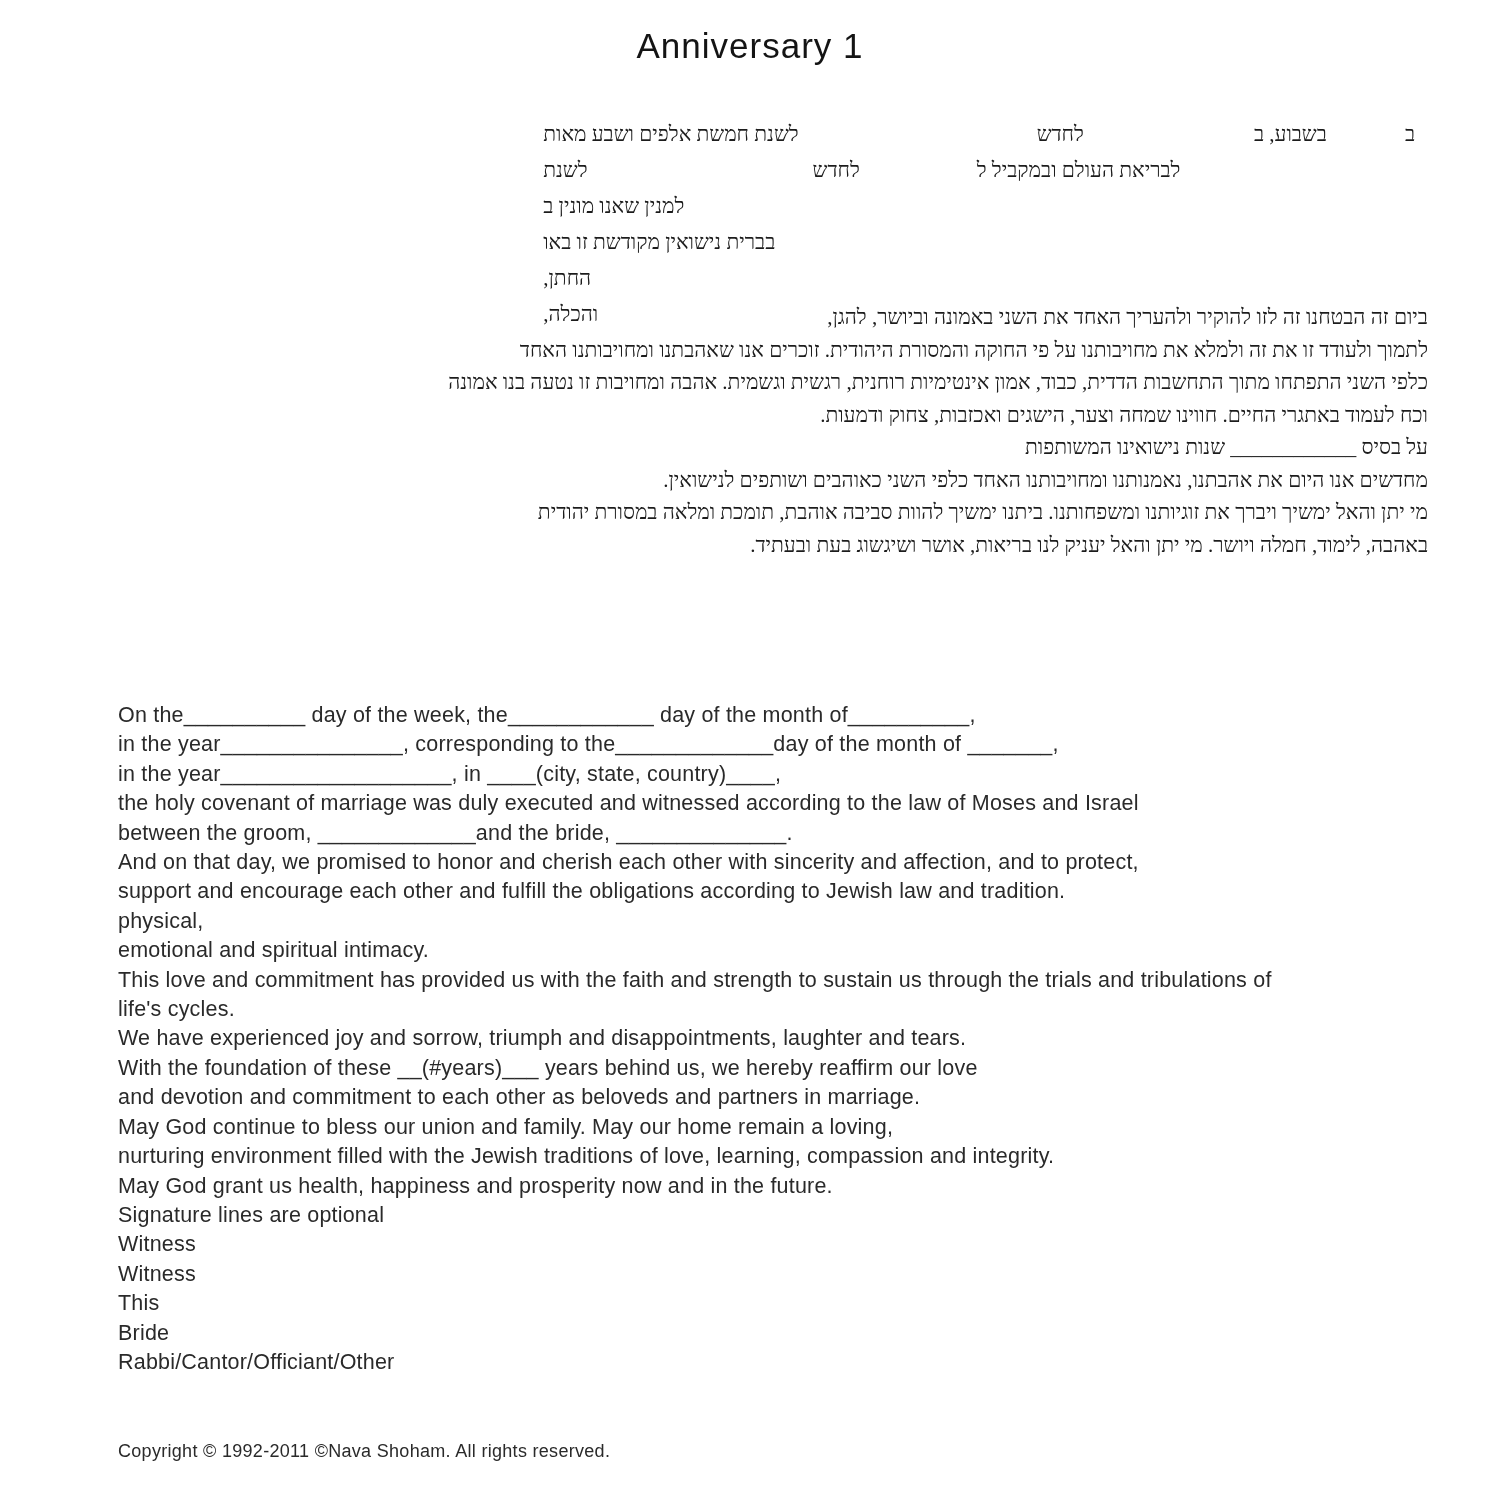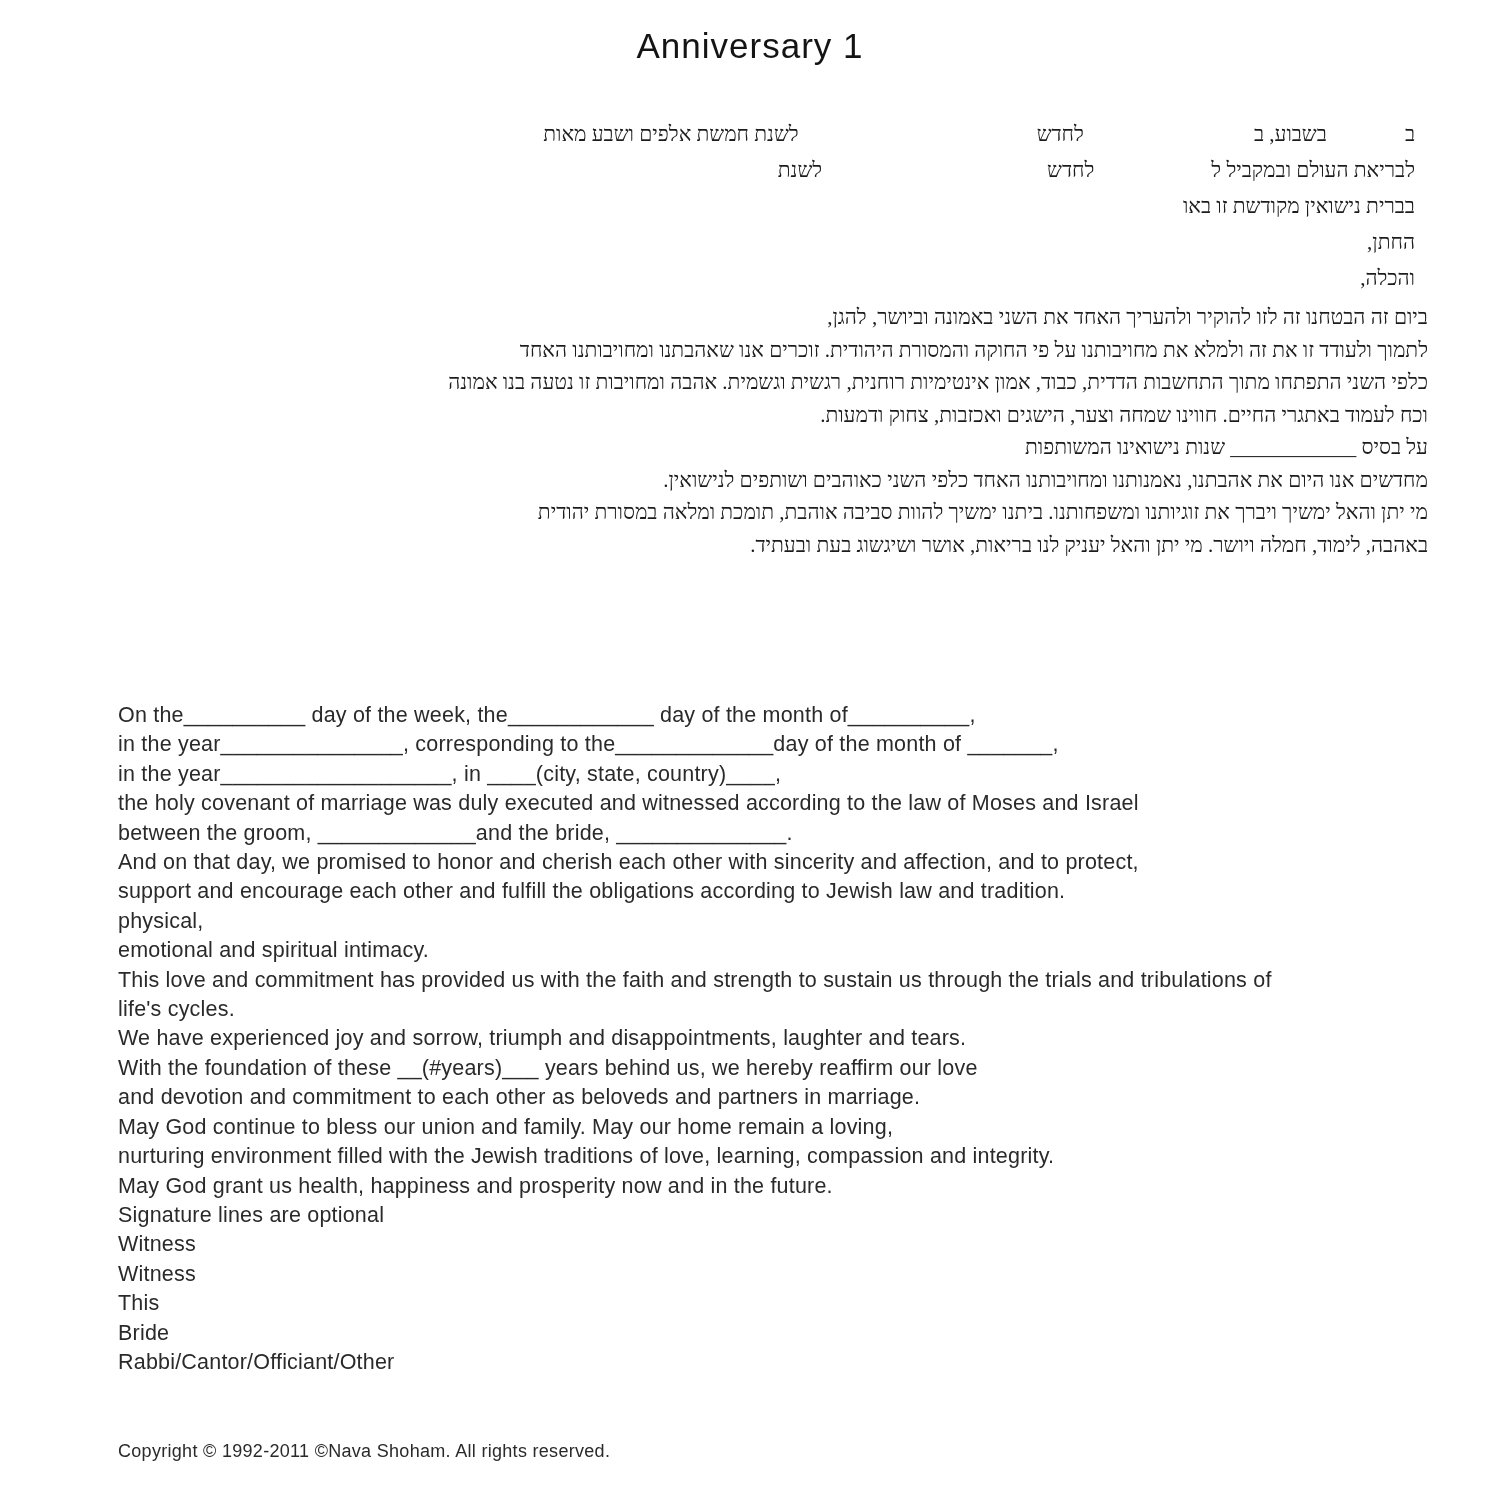--- a/index.html
+++ b/index.html
@@ -11,21 +11,21 @@
     position:absolute;top:26px;left:0;width:100%;text-align:center;
     font-family:"Liberation Sans","DejaVu Sans",sans-serif;
     font-size:35px;letter-spacing:1px;color:#141414;
   }
   
   .heb{
     font-family:"Liberation Serif","DejaVu Serif","DejaVu Sans",serif;
     font-size:21px;color:#1c1c1c;direction:rtl;
   }
   .heb-header{
-    position:absolute;top:116px;right:85px;text-align:right;line-height:36px;
+    position:absolute;top:116px;right:85px;text-align:left;line-height:36px;
     white-space:nowrap;
   }
   .hgap{display:inline-block;height:1px;}
   .g78{width:78px}.g170{width:170px}.g238{width:238px}.g117{width:117px}.g225{width:225px}
   .heb-par{
     position:absolute;top:301px;left:75px;right:72px;text-align:right;line-height:32.5px;
   }
   
   .eng{
     position:absolute;top:701px;left:118px;right:88px;
@@ -43,20 +43,21 @@
 </head>
 <body>
 
 <div class="page">
 
   <div class="title">Anniversary 1</div>
 
   <div class="heb heb-header">
     <div class="line"><span>ב</span><span class="hgap g78"></span><span>בשבוע, ב</span><span class="hgap g170"></span><span>לחדש</span><span class="hgap g238"></span><span>לשנת חמשת אלפים ושבע מאות</span></div>
     <div class="line"><span>לבריאת העולם ובמקביל ל</span><span class="hgap g117"></span><span>לחדש</span><span class="hgap g225"></span><span>לשנת</span></div>
+    <div class="line">למנין שאנו מונין ב</div>
     <div class="line">בברית נישואין מקודשת זו באו</div>
     <div class="line">החתן,</div>
     <div class="line">והכלה,</div>
   </div>
 
   <div class="heb heb-par">
     <div class="line">ביום זה הבטחנו זה לזו להוקיר ולהעריך האחד את השני באמונה וביושר, להגן,</div>
     <div class="line">לתמוך ולעודד זו את זה ולמלא את מחויבותנו על פי החוקה והמסורת היהודית. זוכרים אנו שאהבתנו ומחויבותנו האחד</div>
     <div class="line">כלפי השני התפתחו מתוך התחשבות הדדית, כבוד, אמון אינטימיות רוחנית, רגשית וגשמית. אהבה ומחויבות זו נטעה בנו אמונה</div>
     <div class="line">וכח לעמוד באתגרי החיים. חווינו שמחה וצער, הישגים ואכזבות, צחוק ודמעות.</div>

